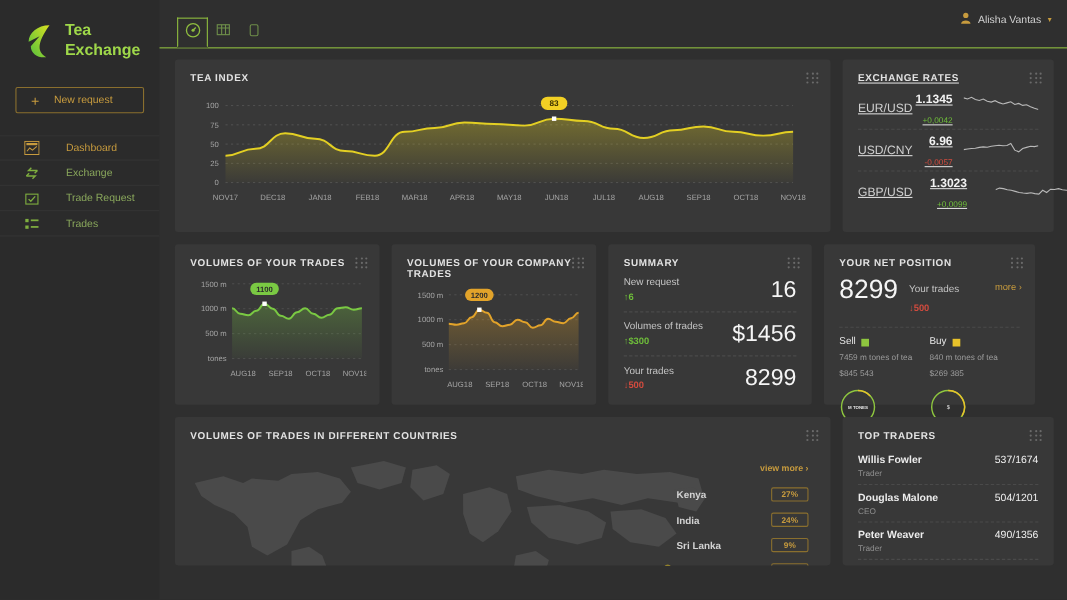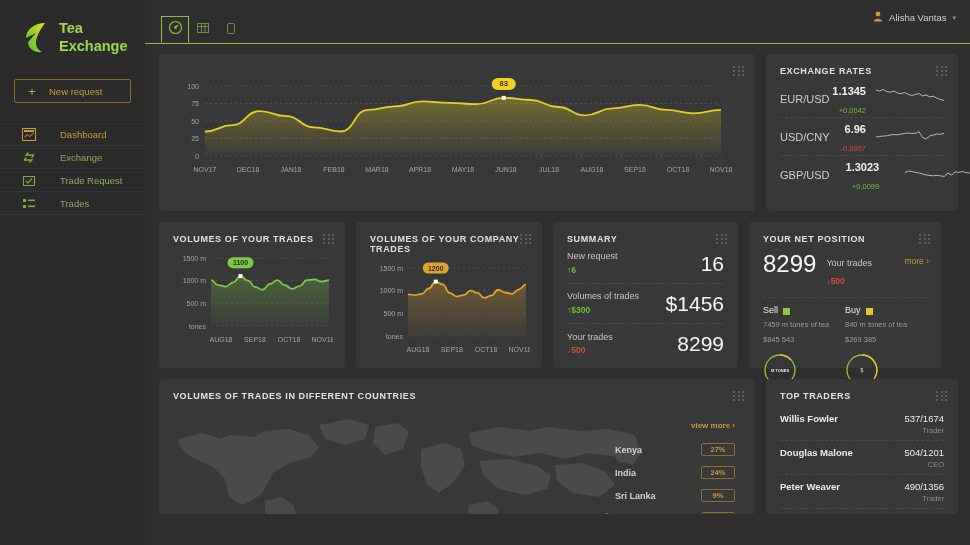--- a/index.html
+++ b/index.html
@@ -92,21 +92,21 @@
     display: grid; grid-template-columns: repeat(3,1fr); gap: 1.5px;
     cursor: grab;
   }
   .grip i { width: 2px; height: 2px; background: #6a6a6a; border-radius: 50%; display: block; }
 
   
   .tea-card { flex: 1 1 auto; height: 157px; }
   .tea-chart { margin-top: 8px; }
 
   
-  .fx-card { width: 192px; flex: 0 0 192px; height: 157px; padding-bottom: 0; }
+  .fx-card { width: 192px; flex: 0 0 192px; height: 157px; padding-bottom: 0; text-decoration: underline; }
   .fx-row { display: flex; align-items: center; height: 38px; border-bottom: 1px dashed #4a4a4a; }
   .fx-row:last-child { border-bottom: none; gap: 16px; }
   .fx-pair { font-size: 11px; color: #cfcfcf; width: 56px; }
   .fx-vals { width: 48px; text-align: right; }
   .fx-rate { font-size: 11px; font-weight: bold; color: #f2f2f2; }
   .fx-delta { font-size: 7.5px; }
   .fx-delta.up { color: #6fbf3a; }
   .fx-delta.down { color: #d24b3e; }
   .fx-spark { margin-left: 10px; }
   .fx-head { margin-bottom: 4px; }
@@ -148,21 +148,21 @@
   .view-more { font-size: 8px; color: #c79b3e; text-align: right; margin-bottom: 8px; cursor: pointer; }
   .country-row { display: flex; align-items: center; justify-content: space-between; height: 23px; }
   .country-name { font-size: 9px; color: #d3d3d3; }
   .pct {
     border: 1px solid #8a6f2e; border-radius: 2px;
     font-size: 7.5px; color: #c79b3e;
     padding: 1px 0; width: 34px; text-align: center;
   }
 
   .traders-card { width: 192px; flex: 0 0 192px; height: 135px; overflow: hidden; }
-  .trader-row { border-bottom: 1px dashed #4a4a4a; padding: 6px 0 5px; text-align: right; }
+  .trader-row { border-bottom: 1px dashed #4a4a4a; padding: 6px 0 5px; }
   .trader-top { display: flex; justify-content: space-between; }
   .trader-name { font-size: 9.5px; font-weight: bold; color: #ececec; }
   .trader-score { font-size: 9.5px; color: #f0f0f0; }
   .trader-role { font-size: 7.5px; color: #8e8e8e; margin-top: 2px; }
   .tick-lbl { font-size: 7px; fill: #a5a5a5; }
 </style>
 </head>
 <body>
 
 <div class="app">
@@ -275,20 +275,21 @@
         <span>Alisha Vantas</span>
         <span class="caret">▾</span>
       </div>
     </div>
 
     <div class="content">
 
       <div class="row">
 
         <div class="card tea-card">
+          <div class="card-title">TEA INDEX</div>
           <span class="grip">
             <i></i>
               <i></i>
               <i></i>
               <i></i>
               <i></i>
               <i></i>
               <i></i>
               <i></i>
               <i></i>

